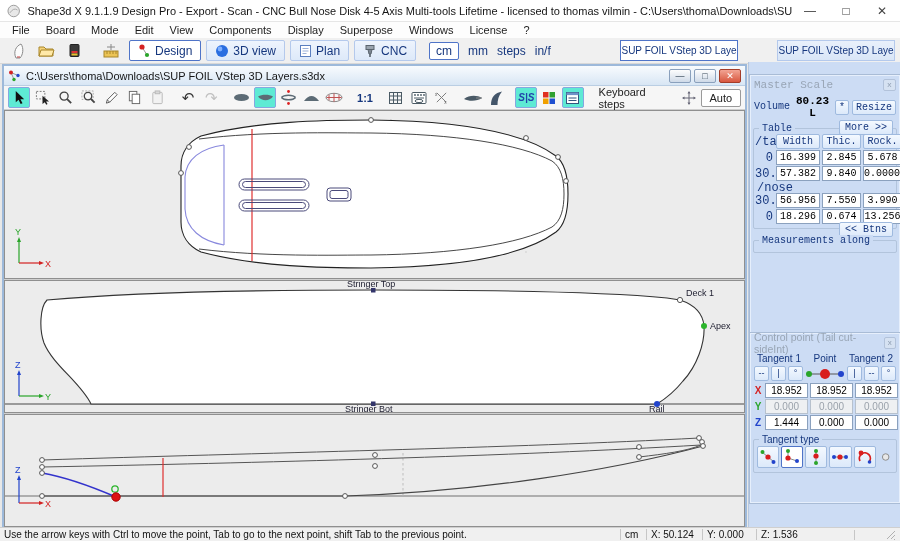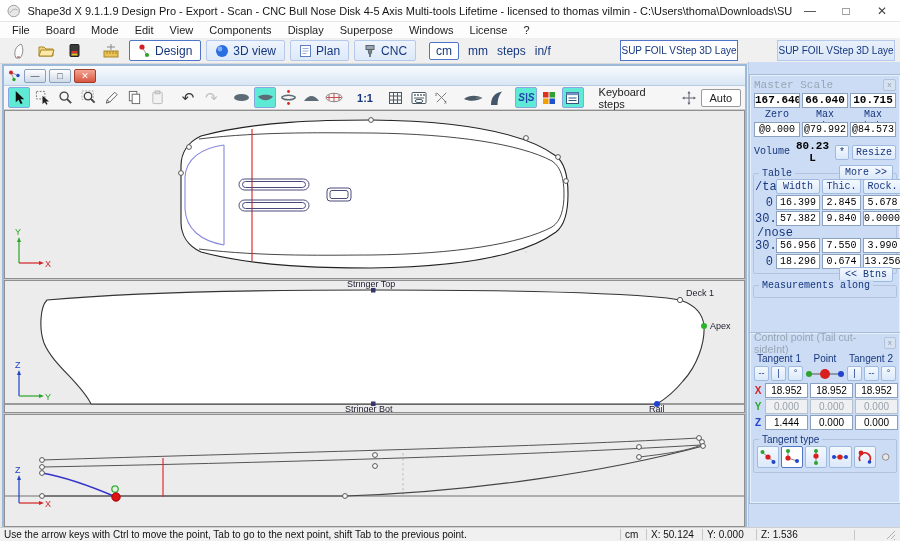--- a/index.html
+++ b/index.html
@@ -196,20 +196,21 @@
 
 <div class="mdi">
   <div class="mdi-titlebar">
     <svg width="13" height="12" viewBox="0 0 13 12">
       <line x1="3" y1="2.5" x2="10" y2="5.5" stroke="#999"></line>
         <line x1="3" y1="2.5" x2="6" y2="9.5" stroke="#999"></line>
       <circle cx="3" cy="2.5" r="2" fill="#d42222"></circle>
       <circle cx="10" cy="5.5" r="1.7" fill="#2244cc"></circle>
       <circle cx="6" cy="9.5" r="1.7" fill="#2aa52a"></circle>
     </svg>
+    <span class="mdi-title">C:\Users\thoma\Downloads\SUP FOIL VStep 3D Layers.s3dx</span>
     <div class="mdi-btn">—</div>
     <div class="mdi-btn">□</div>
     <div class="mdi-btn close">✕</div>
   </div>
 
   <div class="drawbar">
     <div class="dbtn selected">
       <svg width="15" height="15" viewBox="0 0 16 16">
         <path d="M4,1 L4,13 L7,10.5 L9.2,15 L11.2,14 L9,9.8 L13,9.8 Z" fill="#111"></path>
       </svg>
@@ -482,31 +483,20 @@
 </div>
 
 <div class="rightpanel">
 
   <div class="subpanel" id="master">
     <div class="phead">
       <span>Master Scale</span>
       <span class="pclose">x</span>
     </div>
 
-    <div class="grid3">
-      <div class="field b">167.640</div>
-      <div class="field b">66.040</div>
-      <div class="field b">10.715</div>
-      <div class="lbl">Zero Pt.</div>
-      <div class="lbl">Max Wdt.</div>
-      <div class="lbl">Max Thck.</div>
-      <div class="field">@0.000</div>
-      <div class="field">@79.992</div>
-      <div class="field">@84.573</div>
-    </div>
 
     <div class="volrow">
       <span class="lbl" style="text-align:left">Volume</span>
       <span style="font-weight:bold;font-size:11px;color:#000;flex:1;text-align:center">80.23 L</span>
       <div class="sbtn" style="width:14px">*</div>
       <div class="sbtn" style="width:44px">Resize</div>
     </div>
 
     <div class="groupbox">
       <span class="grouplabel">Table</span>

